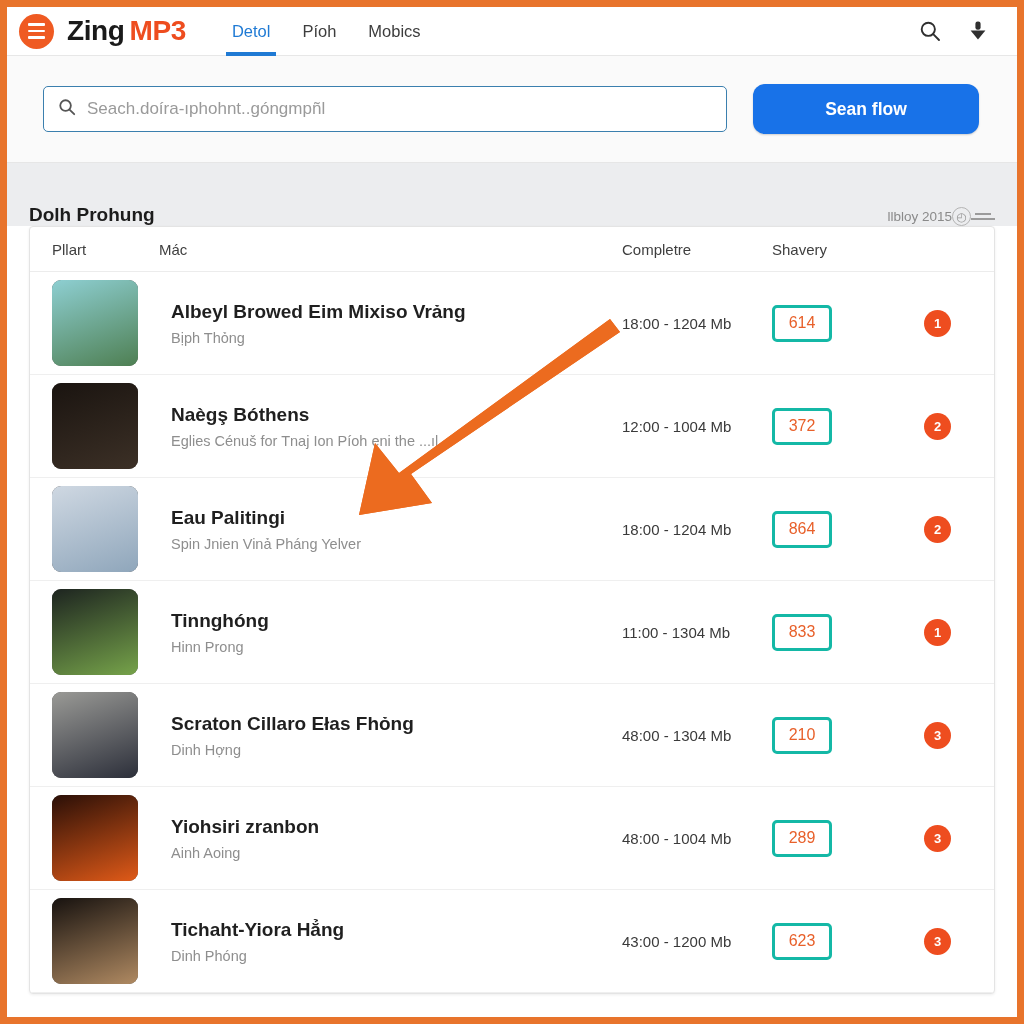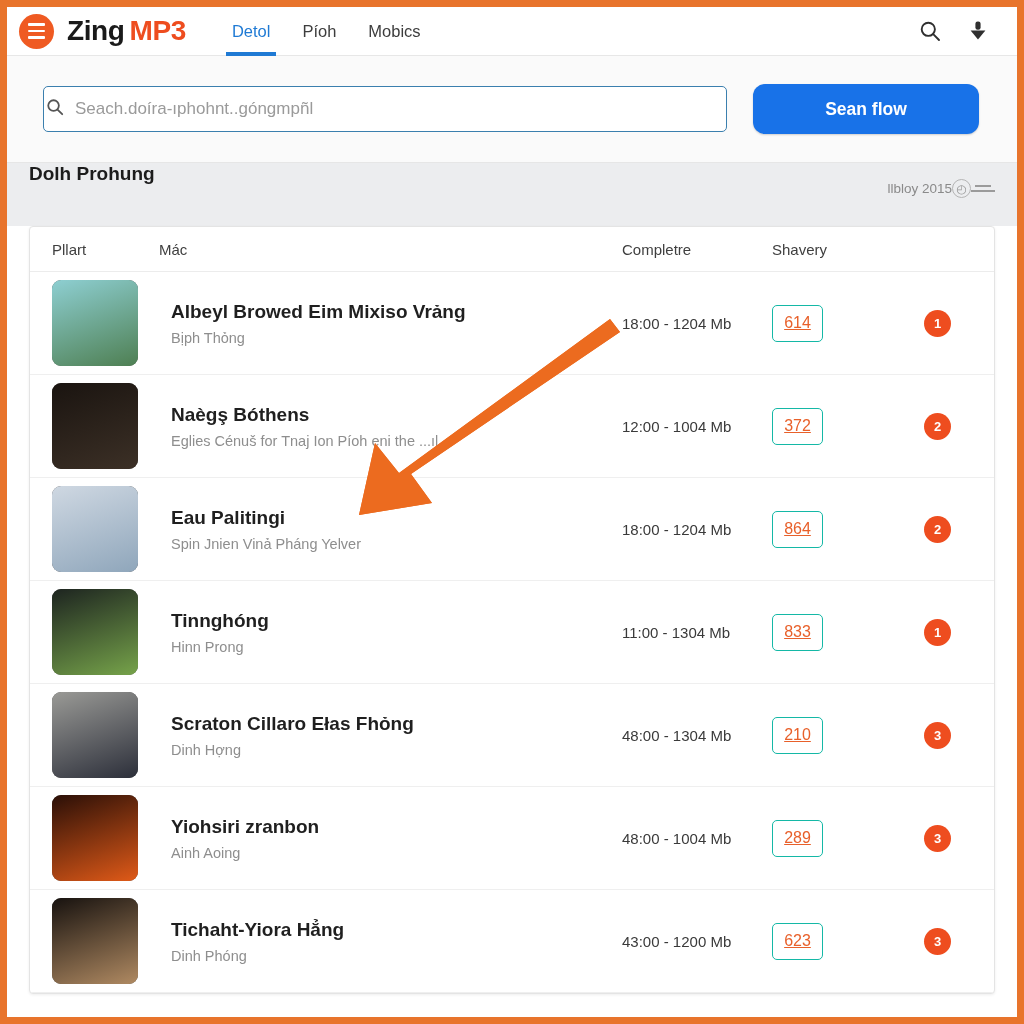--- a/index.html
+++ b/index.html
@@ -113,21 +113,21 @@
   }
   .search-field {
     flex: 1 1 auto;
     height: 46px;
     max-width: 684px;
     background: #ffffff;
     border: 1.4px solid #3b7fae;
     border-radius: 5px;
     display: flex;
     align-items: center;
-    padding: 0 2px;
+    padding: 0 14px;
     gap: 11px;
     cursor: text;
   }
   .search-field svg { flex: 0 0 auto; }
   .search-field input {
     flex: 1 1 auto;
     border: none;
     outline: none;
     font-family: "Liberation Sans", sans-serif;
     font-size: 17px;
@@ -148,21 +148,21 @@
     font-weight: bold;
     cursor: pointer;
     box-shadow: 0 1px 2px rgba(0,0,0,0.18);
   }
 
   
   .section-head {
     height: 63px;
     background: #ecedef;
     display: flex;
-    align-items: flex-start;
+    align-items: flex-end;
     padding: 0 22px;
   }
   .section-title {
     font-size: 19px;
     font-weight: bold;
     color: #1c1c1c;
   }
   .section-tools {
     margin-left: auto;
     display: flex;
@@ -241,27 +241,26 @@
   .tsub {
     font-size: 14.5px;
     color: #8e8e8e;
     white-space: nowrap;
   }
   .tcomp { font-size: 15px; color: #3a3a3a; white-space: nowrap; }
   .tshav {
     display: inline-flex;
     align-items: center;
     justify-content: center;
-    width: 51px; height: 37px;
-    border: 1px solid #14b8a6;
+    width: 60px; height: 37px;
+    border: 3px solid #14b8a6;
     border-radius: 5px;
     font-size: 16px;
     color: #e8602a;
     background: #fff;
-    text-decoration: underline;
   }
   .trank {
     width: 27px; height: 27px;
     border-radius: 50%;
     background: #ee4d1f;
     color: #fff;
     font-size: 13px;
     font-weight: bold;
     display: flex; align-items: center; justify-content: center;
   }

